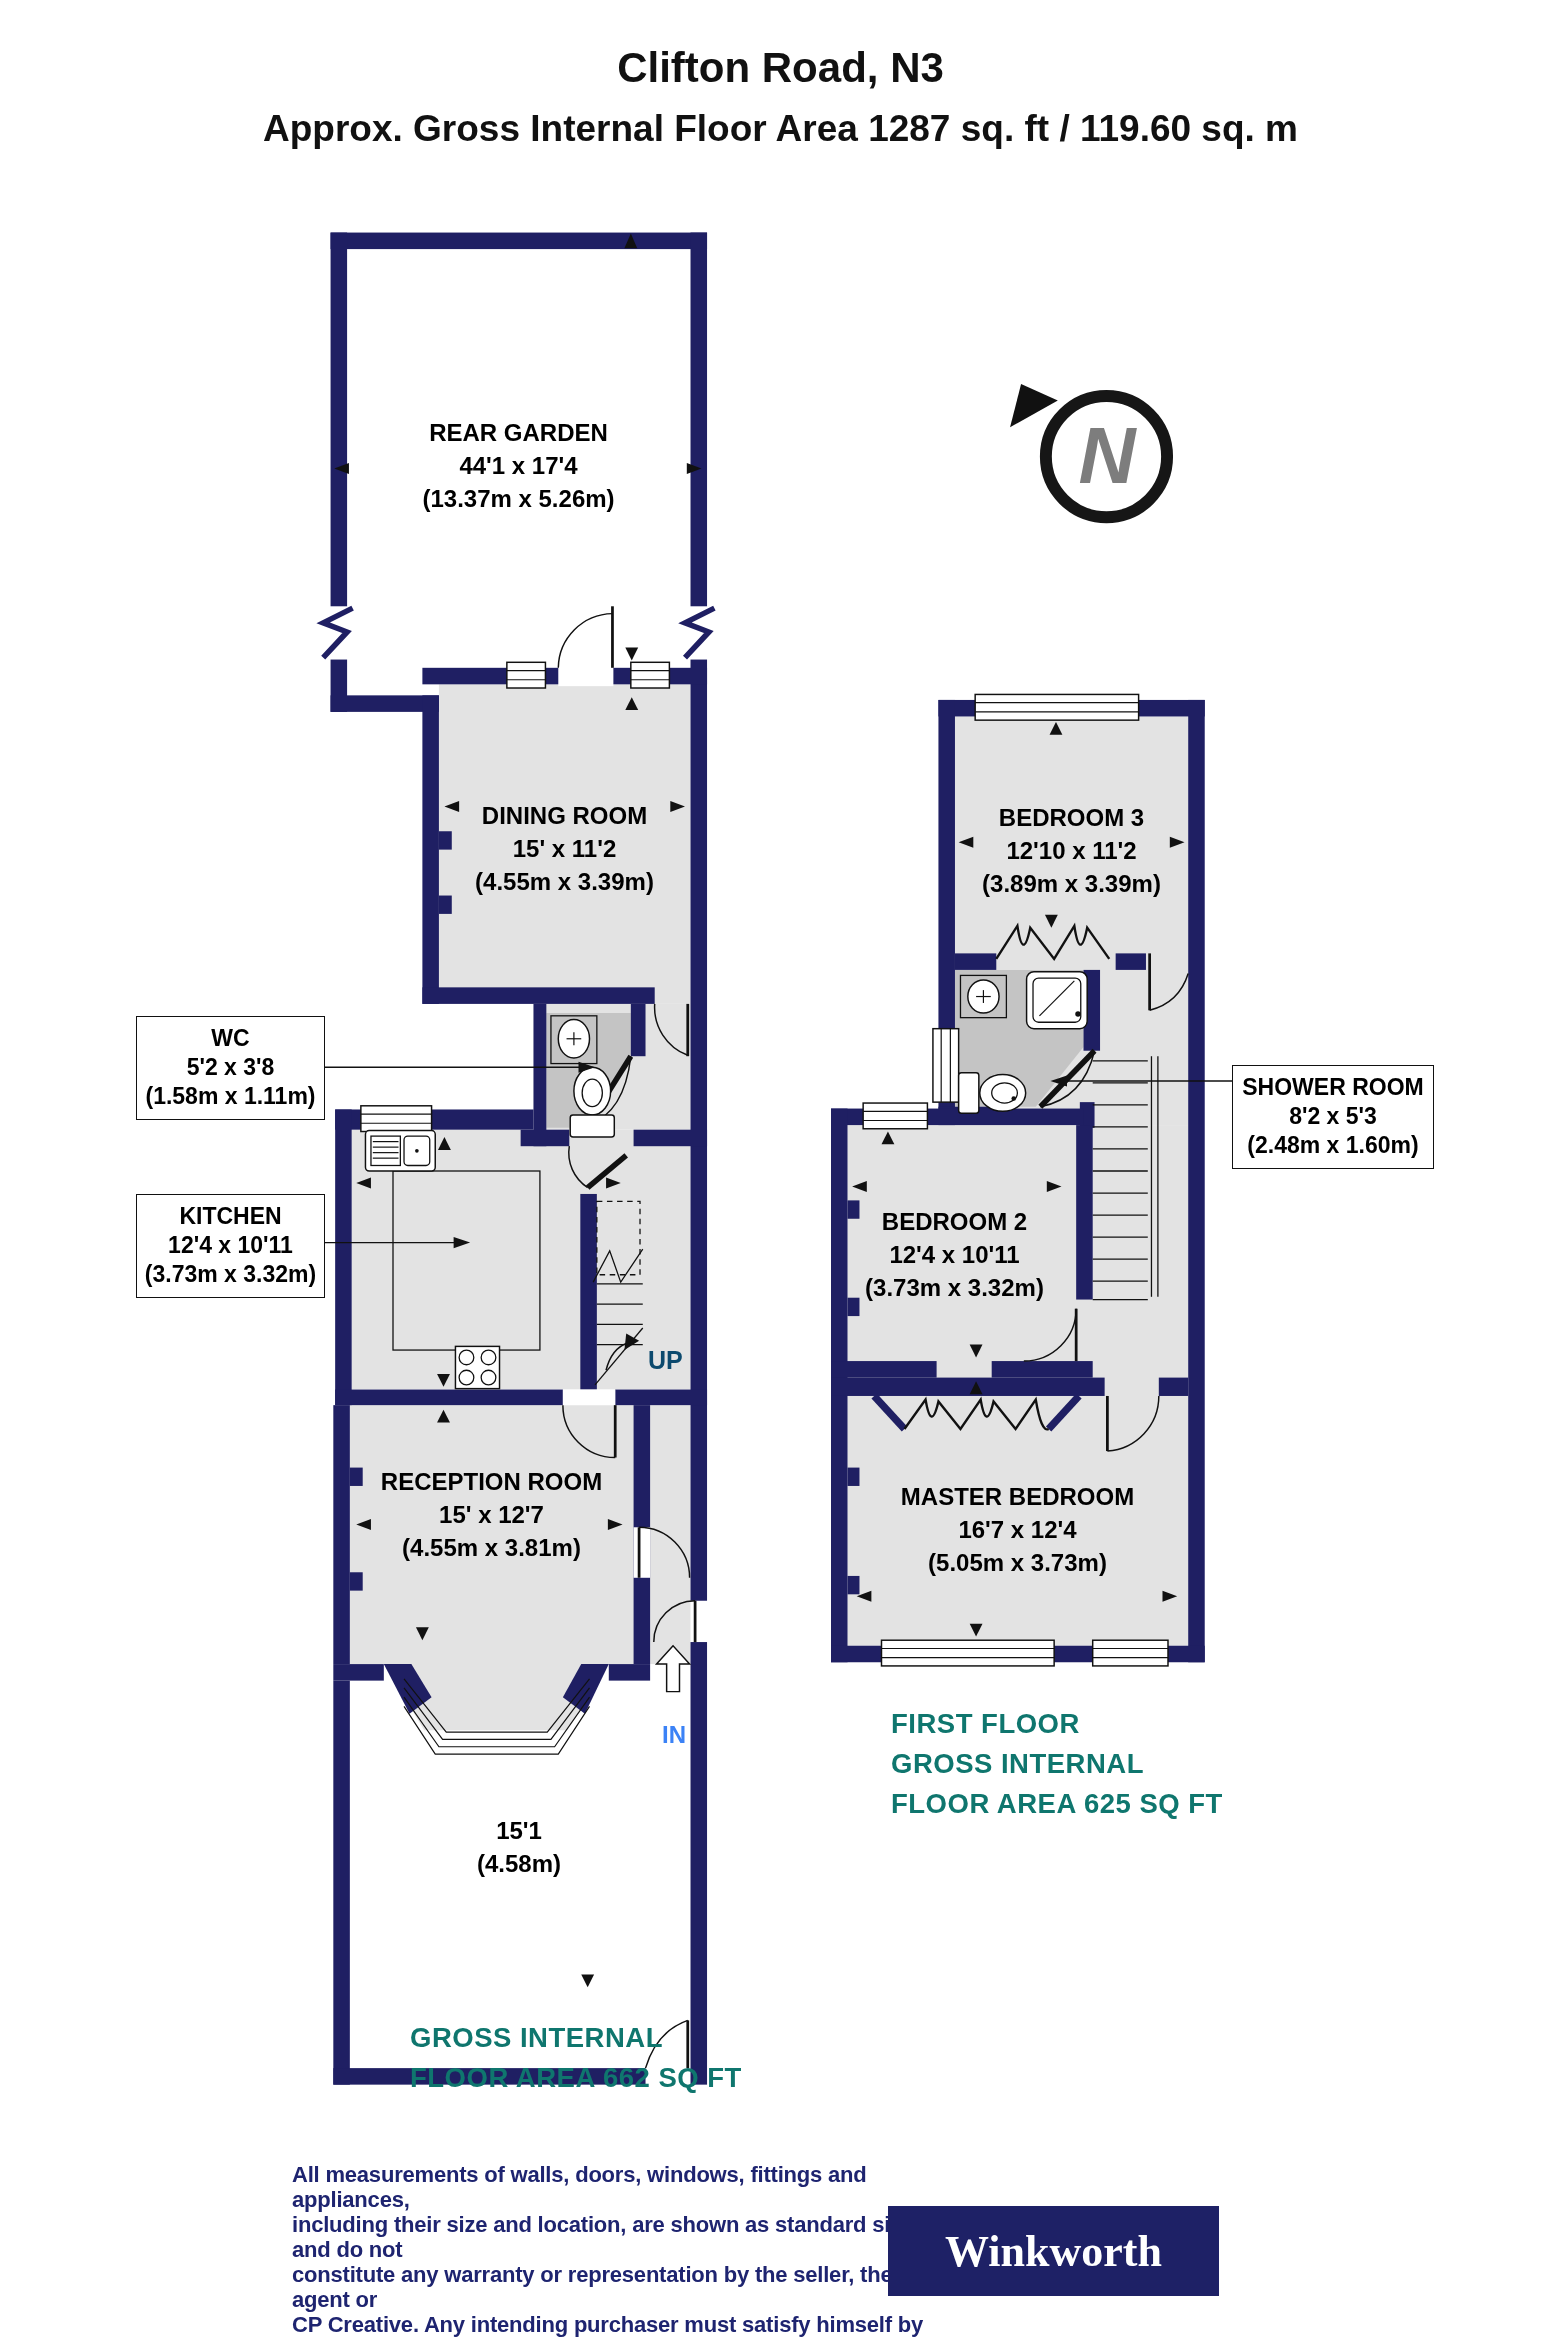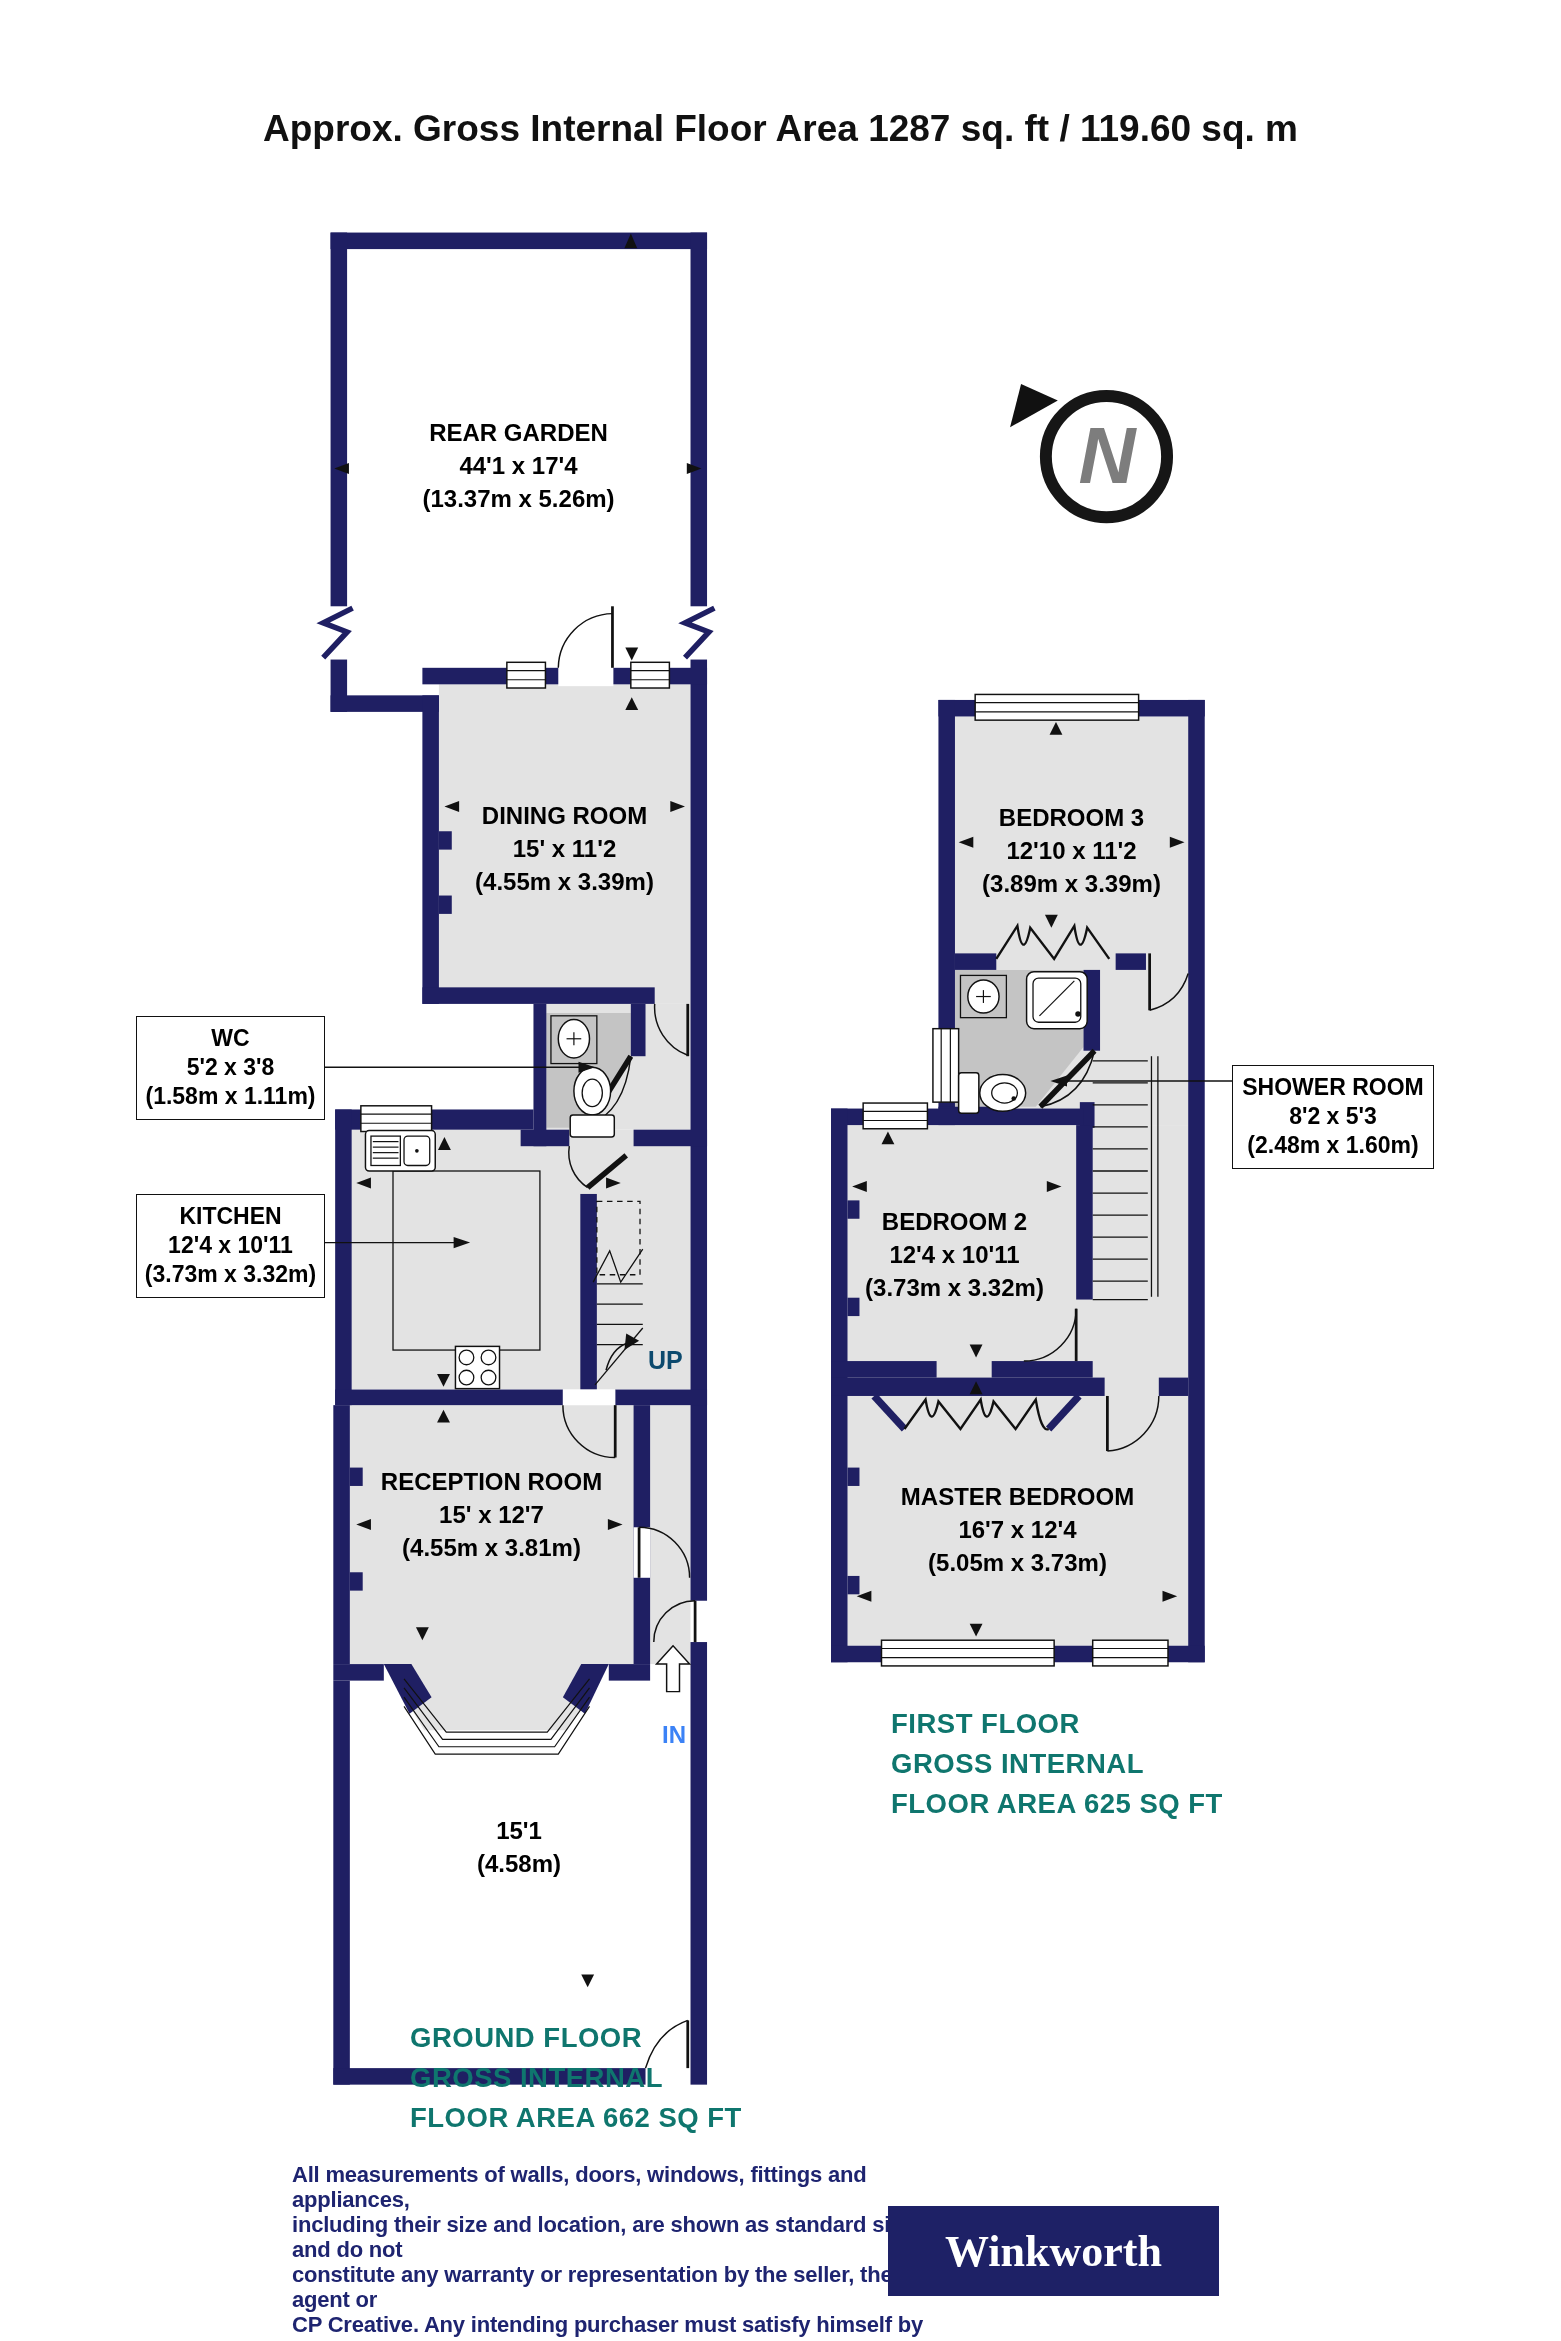--- a/index.html
+++ b/index.html
@@ -38,20 +38,21 @@
               font-size:22px;font-weight:bold;line-height:25px;letter-spacing:-0.2px;}
   #brand-box{left:888px;top:2206px;width:331px;height:90px;background:var(--brand_bg,#1e2166);
              display:flex;align-items:center;justify-content:center;}
   #brand-text{font-family:"Liberation Serif", serif;font-weight:bold;font-size:44px;color:#fff;}
 </style>
 </head>
 <body>
 
 <div id="page">
 
+  <div id="title" class="abs">Clifton Road, N3</div>
   <div id="subtitle" class="abs">Approx. Gross Internal Floor Area 1287 sq. ft / 119.60 sq. m</div>
 
   <svg width="1561" height="2342" viewBox="0 0 1700 2550">
 
     <g>
       <rect class="room" x="478" y="745" width="274" height="348"></rect>
       <rect class="room" x="581" y="1093" width="171" height="137"></rect>
       <rect class="room" x="383" y="1230" width="369" height="283"></rect>
       <rect class="room" x="381" y="1530" width="371" height="282"></rect>
       <polygon class="room" points="418,1812 663,1812 618,1884 462,1884"></polygon>
@@ -428,21 +429,20 @@
     <div>MASTER BEDROOM</div>
     <div>16'7 x 12'4</div>
     <div>(5.05m x 3.73m)</div>
   </div>
 
   <div id="up-label" class="abs" style="left:648px;top:1346px;width:46px;">UP</div>
   <div id="in-label" class="abs" style="left:654px;top:1697px;width:40px;">IN</div>
   <div id="north-letter" class="abs" style="left:1065px;top:410px;width:84px;height:92px;">N</div>
 
   <div class="cap" style="left:410px;top:2018px;width:386px;">
-    <div>GROUND FLOOR</div>
     <div>GROSS INTERNAL</div>
     <div>FLOOR AREA 662 SQ FT</div>
   </div>
   <div class="cap" style="left:891px;top:1704px;width:386px;">
     <div>FIRST FLOOR</div>
     <div>GROSS INTERNAL</div>
     <div>FLOOR AREA 625 SQ FT</div>
   </div>
 
   <div id="disclaimer" class="abs">

